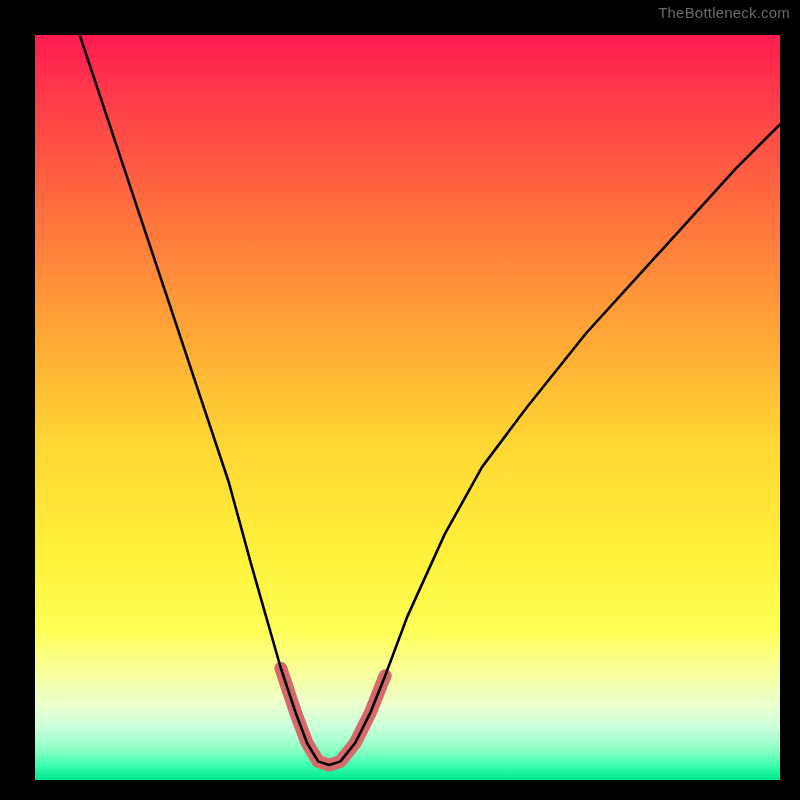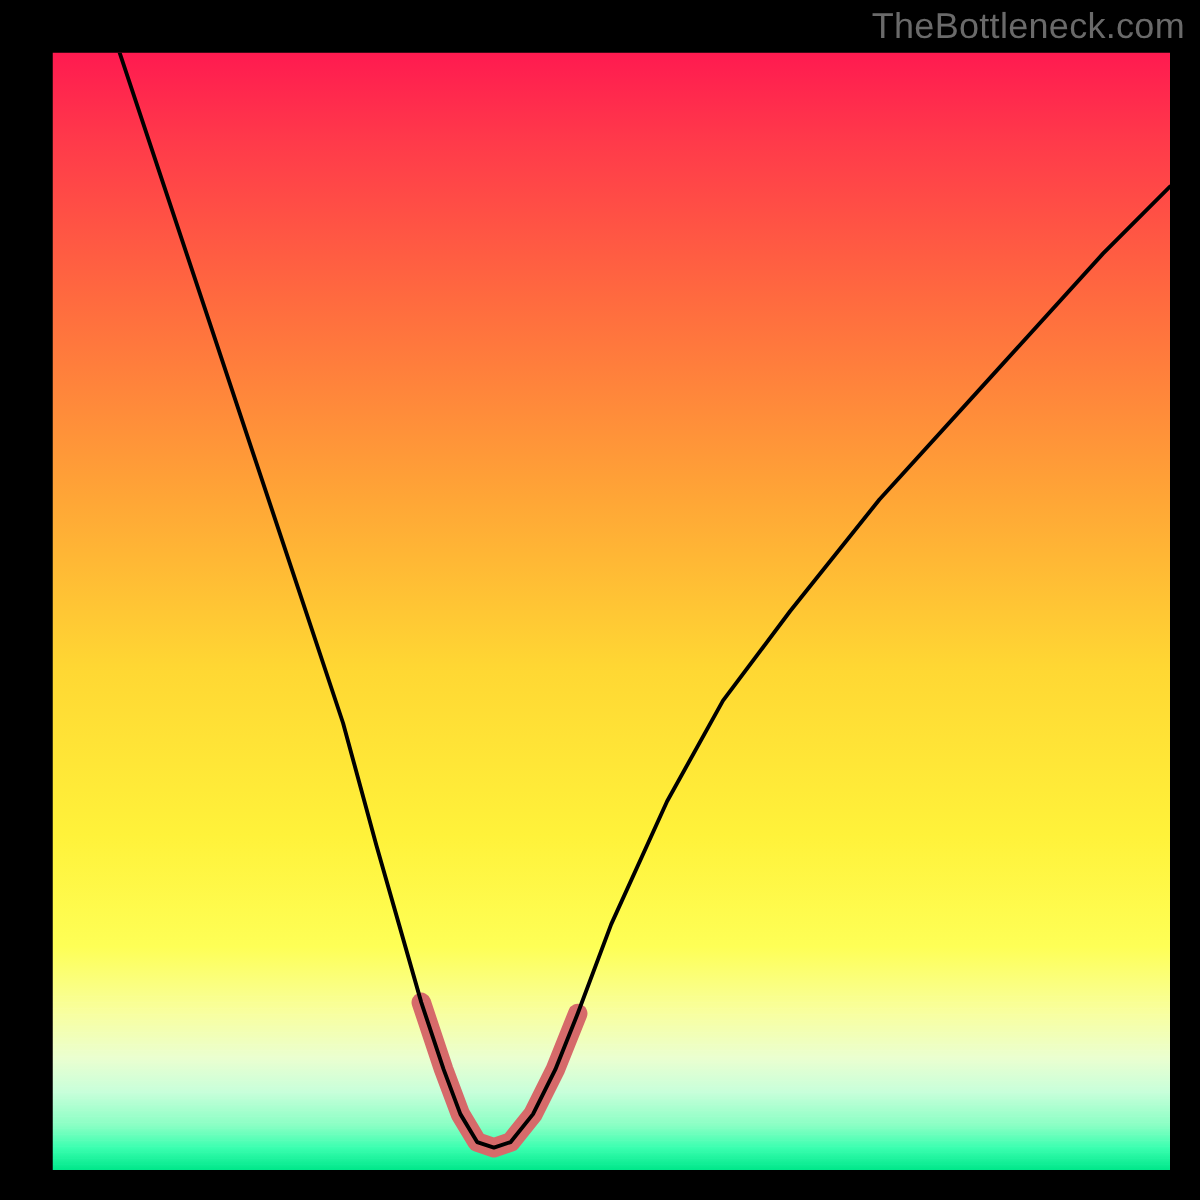--- a/index.html
+++ b/index.html
@@ -17,21 +17,21 @@
     top: 0;
     width: 800px;
     height: 800px;
     background: #000;
   }
   .watermark {
     position: absolute;
     top: 4px;
     right: 10px;
     color: #6a6a6a;
-    font-size: 24px;
+    font-size: 15px;
     font-weight: 400;
     letter-spacing: 0.2px;
     z-index: 20;
   }
   .plot {
     position: absolute;
     left: 35px;
     top: 35px;
     width: 745px;
     height: 745px;

